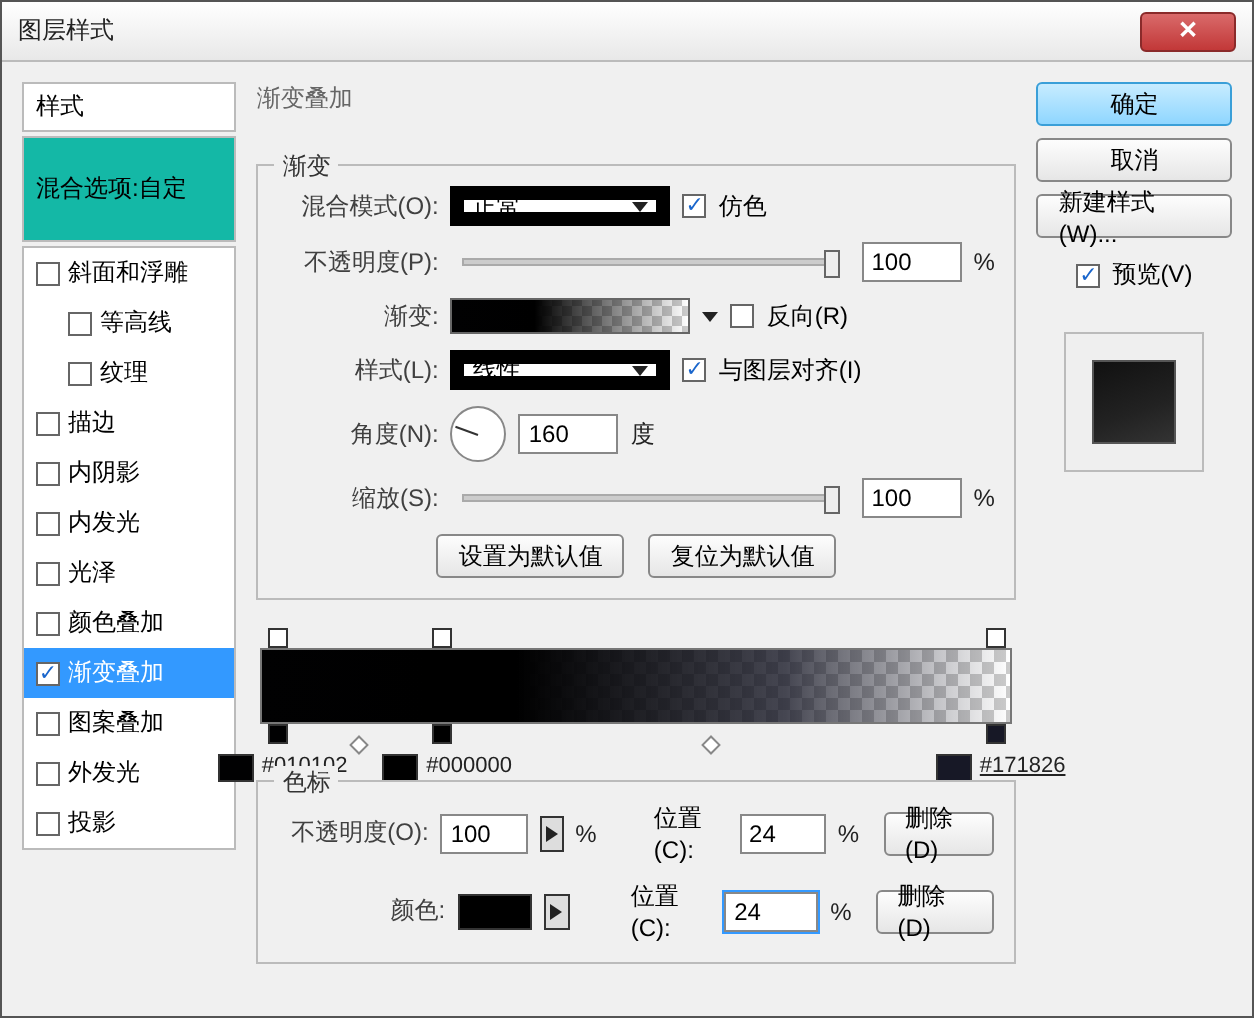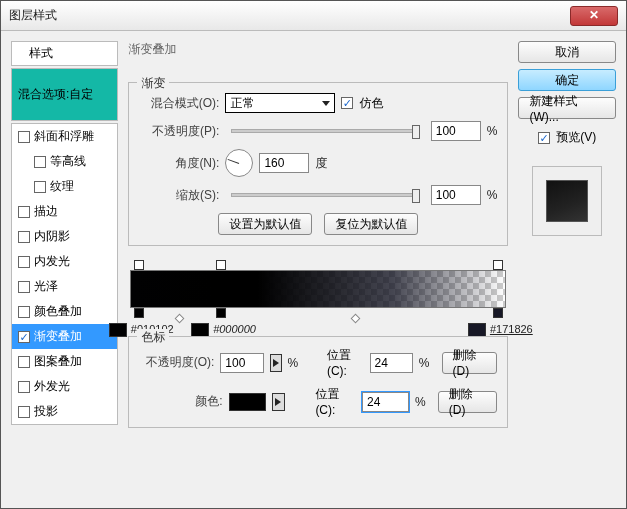--- a/index.html
+++ b/index.html
@@ -5,33 +5,33 @@
 *{box-sizing:border-box;font-family:"Microsoft YaHei","SimSun",sans-serif;font-size:12px}
 body{margin:0;background:#888;width:627px;height:509px;position:relative}
 .window{position:absolute;left:0;top:0;width:627px;height:509px;background:#f0f0f0;border:1px solid #555}
 .titlebar{height:30px;background:linear-gradient(#fff,#e8e8e8);border-bottom:1px solid #bbb;display:flex;align-items:center;padding:4px 8px}
 .titlebar .title{flex:1;color:#222}
 .close-btn{width:48px;height:20px;background:linear-gradient(#d96a6a,#c23838);border:1px solid #8a2a2a;border-radius:3px;color:#fff;text-align:center;line-height:16px;font-weight:bold;cursor:pointer}
 .body{display:flex;padding:10px;gap:10px;height:calc(100% - 30px)}
 .left-col{width:110px}
 .right-col{width:100px;display:flex;flex-direction:column;gap:6px;align-items:stretch}
 .center-col{flex:1;display:flex;flex-direction:column;gap:8px}
-.styles-head{border:1px solid #bbb;background:#fff;padding:3px 17px}
+.styles-head{border:1px solid #bbb;background:#fff;padding:3px 6px}
 .styles-sel{border:1px solid #bbb;background:#14b8a6;padding:17px 6px;margin-top:2px}
 .style-list{border:1px solid #bbb;background:#fff;margin-top:2px}
 .style-item{padding:4px 6px;display:flex;align-items:center;gap:4px;border-bottom:0}
 .style-item.indent{padding-left:22px}
 .style-item.sel{background:#3399ff;color:#fff}
 .chk{width:12px;height:12px;border:1px solid #666;background:#fff;display:inline-flex;align-items:center;justify-content:center;font-size:10px;line-height:10px}
 .chk.on::after{content:"✓";color:#1a66cc;font-size:11px}
 .fieldset{border:1px solid #bbb;padding:10px;position:relative;margin-top:16px}
 .legend{position:absolute;top:-8px;left:8px;background:#f0f0f0;padding:0 4px;color:#333}
 .row{display:flex;align-items:center;gap:6px;margin-bottom:8px}
 .lbl{width:80px;text-align:right;color:#404040}
-.select{flex:0 0 110px;height:20px;border:1px solid #000000;background:#fff;display:flex;align-items:center;justify-content:space-between;padding:0 4px}
+.select{flex:0 0 110px;height:20px;border:7px solid #000000;background:#fff;display:flex;align-items:center;justify-content:space-between;padding:0 4px}
 .select .arr{border-left:4px solid transparent;border-right:4px solid transparent;border-top:5px solid #222}
 .input{width:50px;height:20px;border:1px solid #888;background:#fff;text-align:left;padding:0 4px;line-height:18px}
 .input.hl{outline:1px solid #3399ff}
 .slider{flex:1;height:4px;background:#ccc;border:1px solid #aaa;position:relative;margin:0 6px}
 .slider .thumb{position:absolute;top:-5px;width:8px;height:14px;background:#eee;border:1px solid #666}
 .grad-swatch{flex:0 0 120px;height:18px;border:1px solid #666;background:linear-gradient(90deg,#010102 0%,#000 35%,rgba(23,24,38,0) 100%),repeating-conic-gradient(#ccc 0 25%,#fff 0 50%) 0/10px 10px}
 .angle-dial{width:28px;height:28px;border:1px solid #888;border-radius:50%;background:#fff;position:relative}
 .angle-dial::after{content:"";position:absolute;left:50%;top:50%;width:12px;height:1px;background:#333;transform-origin:left;transform:rotate(-160deg)}
 .btn{height:22px;border:1px solid #888;background:linear-gradient(#fdfdfd,#e6e6e6);padding:0 10px;display:inline-flex;align-items:center;justify-content:center;cursor:pointer;border-radius:3px}
 .btn.primary{background:linear-gradient(#c7ecff,#8fd6ff);border-color:#3a9fd8}
@@ -134,21 +134,37 @@
 
         <div class="row">
           <span class="lbl">不透明度(P):</span>
           <div class="slider">
               <div class="thumb" style="left:calc(100% - 6px)"></div>
             </div>
           <div class="input">100</div>
           <span class="unit">%</span>
         </div>
 
-
+        <div class="row">
+          <span class="lbl">渐变:</span>
+          <div class="grad-swatch"></div>
+          <span style="border-left:4px solid transparent;border-right:4px solid transparent;border-top:5px solid #222"></span>
+          <span class="chk"></span>
+          <span>反向(R)</span>
+        </div>
+
+        <div class="row">
+          <span class="lbl">样式(L):</span>
+          <div class="select">
+              <span>线性</span>
+              <span class="arr"></span>
+            </div>
+          <span class="chk on"></span>
+          <span>与图层对齐(I)</span>
+        </div>
 
         <div class="row">
           <span class="lbl">角度(N):</span>
           <div class="angle-dial"></div>
           <div class="input">160</div>
           <span class="unit">度</span>
         </div>
 
         <div class="row">
           <span class="lbl">缩放(S):</span>
@@ -167,21 +183,21 @@
 
       <div style="position:relative;margin-top:8px">
         <div class="grad-editor" id="grad-bar">
             <div class="stop top" style="left: calc(2% - 5px);"></div>
             <div class="stop bot" style="left: calc(2% - 5px); background: rgb(1, 1, 2);"></div>
             <span class="sw-mini" style="background: rgb(1, 1, 2); position: absolute; bottom: -30px; left: calc(2% - 30px);"></span>
             <span class="stop-label" style="left: calc(2% - 8px);">#010102</span>
             <div class="stop top" style="left: calc(24% - 5px);"></div>
             <div class="stop bot" style="left: calc(24% - 5px); background: rgb(0, 0, 0);"></div>
             <span class="sw-mini" style="background: rgb(0, 0, 0); position: absolute; bottom: -30px; left: calc(24% - 30px);"></span>
-            <span class="stop-label" style="left: calc(24% - 8px); font-style: italic;">#000000</span>
+            <span class="stop-label" style="left: calc(24% - 8px);">#000000</span>
             <div class="stop top" style="left: calc(98% - 5px);"></div>
             <div class="stop bot" style="left: calc(98% - 5px); background: rgb(23, 24, 38);"></div>
             <span class="sw-mini" style="background: rgb(23, 24, 38); position: absolute; bottom: -30px; left: calc(98% - 30px);"></span>
             <span class="stop-label" style="left: calc(98% - 8px); text-decoration: underline;">#171826</span>
             <div class="stop diamond" style="left: calc(13% - 4px);"></div>
             <div class="stop diamond" style="left: calc(60% - 4px);"></div>
           </div>
       </div>
 
       <div class="fieldset">
@@ -206,22 +222,22 @@
           <span>位置(C):</span>
           <div class="input hl">24</div>
           <span class="unit">%</span>
           <span style="flex:1"></span>
           <div class="btn">删除(D)</div>
         </div>
       </div>
     </div>
 
     <div class="right-col">
+      <div class="btn primary wide">确定</div>
       <div class="btn wide">取消</div>
-      <div class="btn primary wide">确定</div>
       <div class="btn wide">新建样式(W)...</div>
       <div class="row" style="justify-content:center;margin-top:4px">
         <span class="chk on"></span>
         <span>预览(V)</span>
       </div>
       <div class="preview-box">
           <div class="preview-sw"></div>
         </div>
     </div>
   </div>

